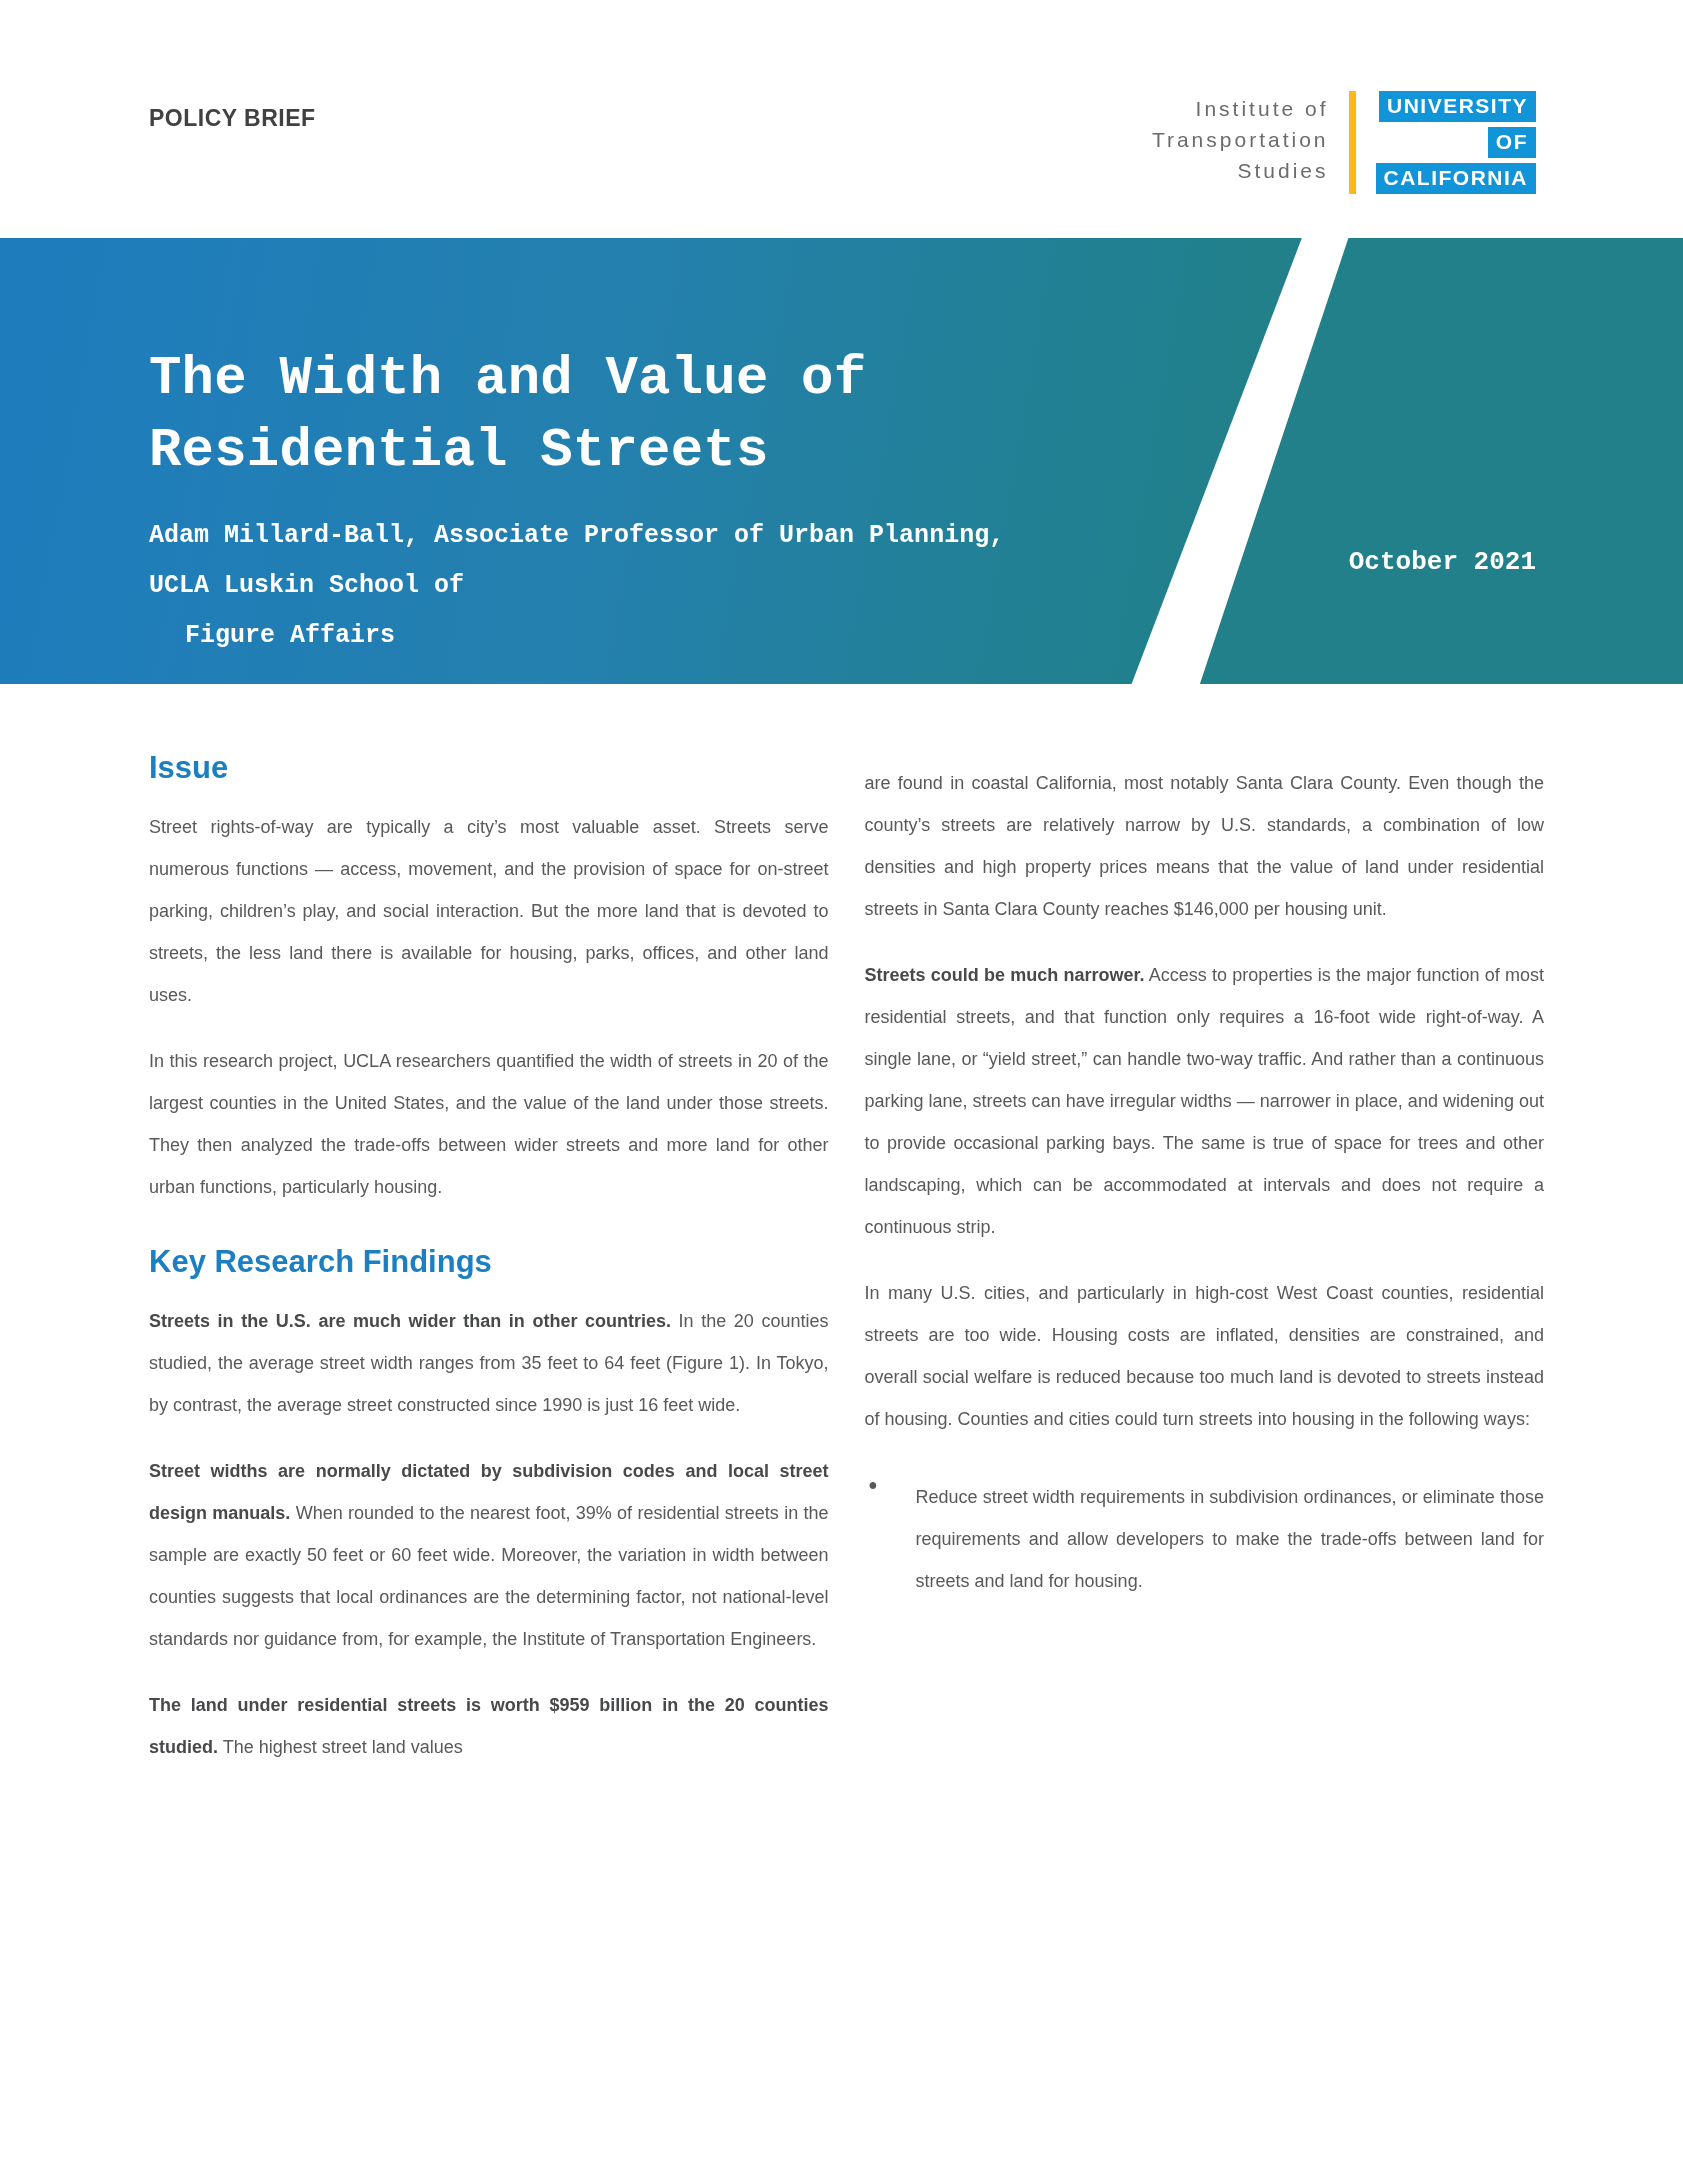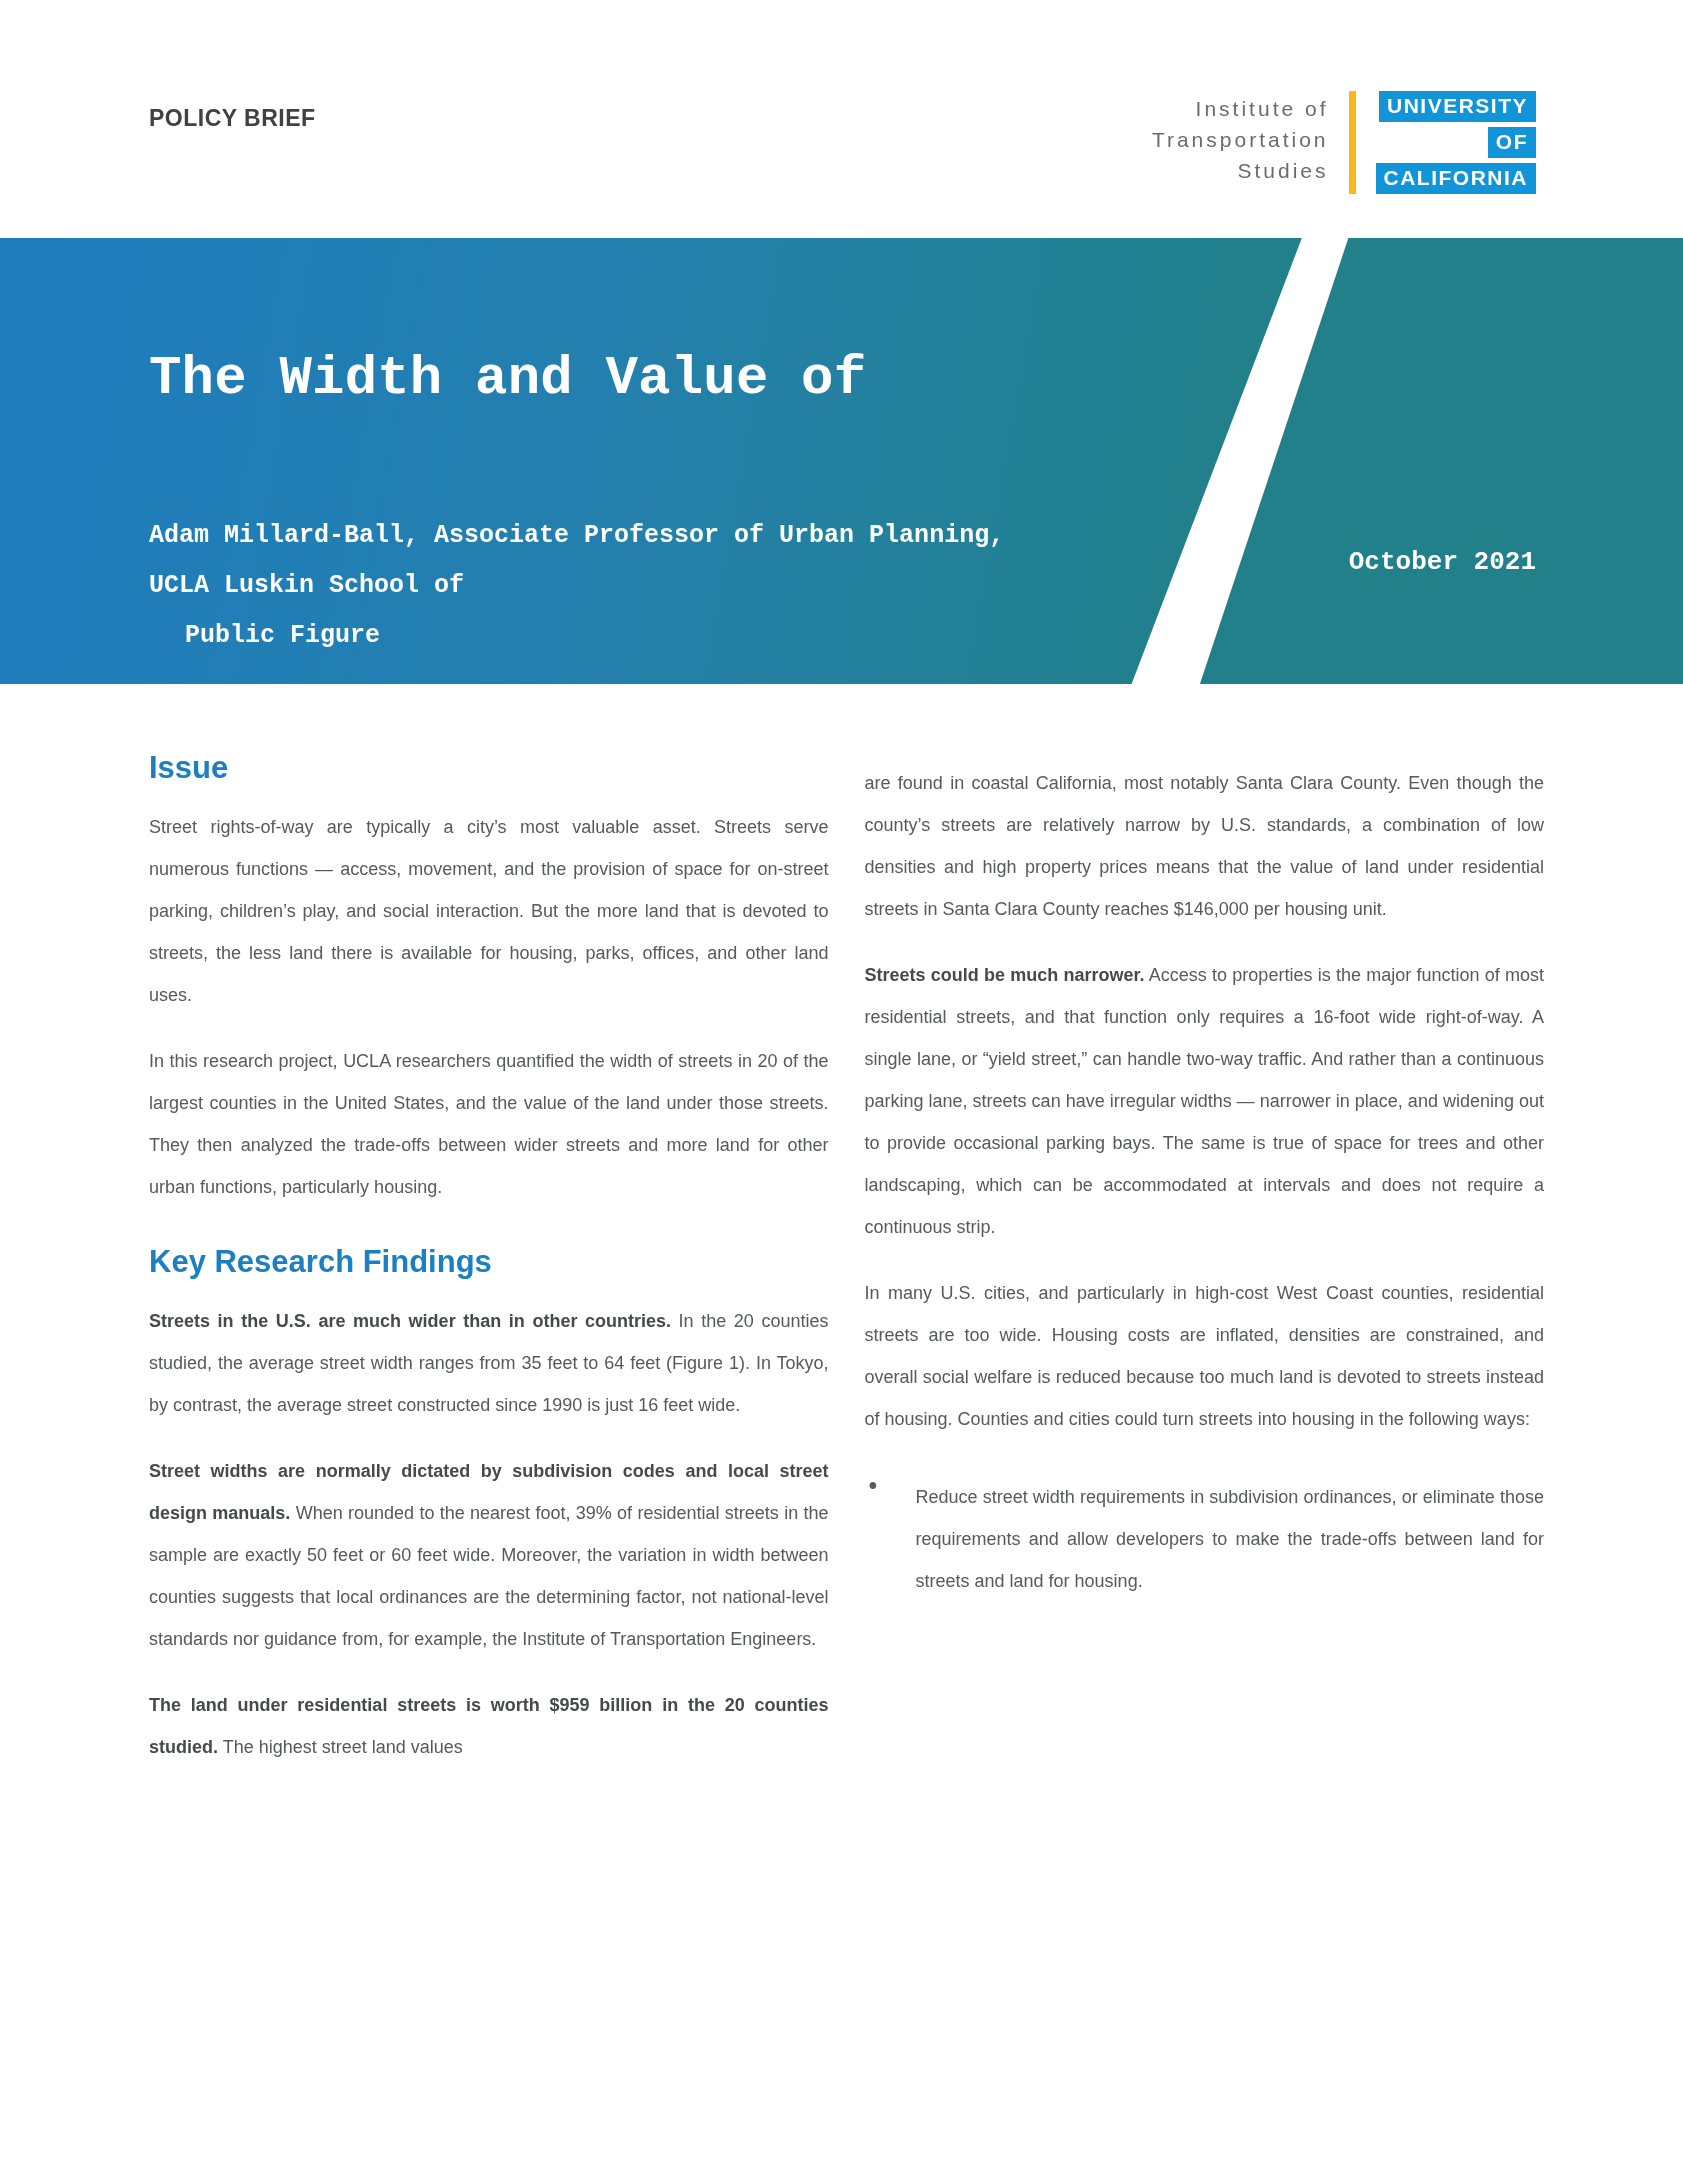--- a/index.html
+++ b/index.html
@@ -130,24 +130,25 @@
       </div>
     </div>
   </header>
 
   <section class="banner">
     <svg class="slash" viewBox="0 0 1700 450" preserveAspectRatio="none" aria-hidden="true">
       <polygon points="1315,0 1362,0 1212,450 1143,450" fill="#ffffff"></polygon>
     </svg>
     <h1 class="banner-title">
       <div>The Width and Value of</div>
+      <div>Residential Streets</div>
     </h1>
     <div class="banner-author">
       <div>Adam Millard-Ball, Associate Professor of Urban Planning, UCLA Luskin School of</div>
-      <div class="author-line2">Public Figure</div>
+      <div class="author-line2">Figure Affairs</div>
     </div>
     <div class="banner-date">October 2021</div>
   </section>
 
   <main class="body">
     <div class="col col-left">
       <h2 class="first">Issue</h2>
       <p>Street rights-of-way are typically a city’s most valuable asset. Streets serve numerous functions — access, movement, and the provision of space for on-street parking, children’s play, and social interaction. But the more land that is devoted to streets, the less land there is available for housing, parks, offices, and other land uses.</p>
       <p>In this research project, UCLA researchers quantified the width of streets in 20 of the largest counties in the United States, and the value of the land under those streets. They then analyzed the trade-offs between wider streets and more land for other urban functions, particularly housing.</p>
       <h2>Key Research Findings</h2>

